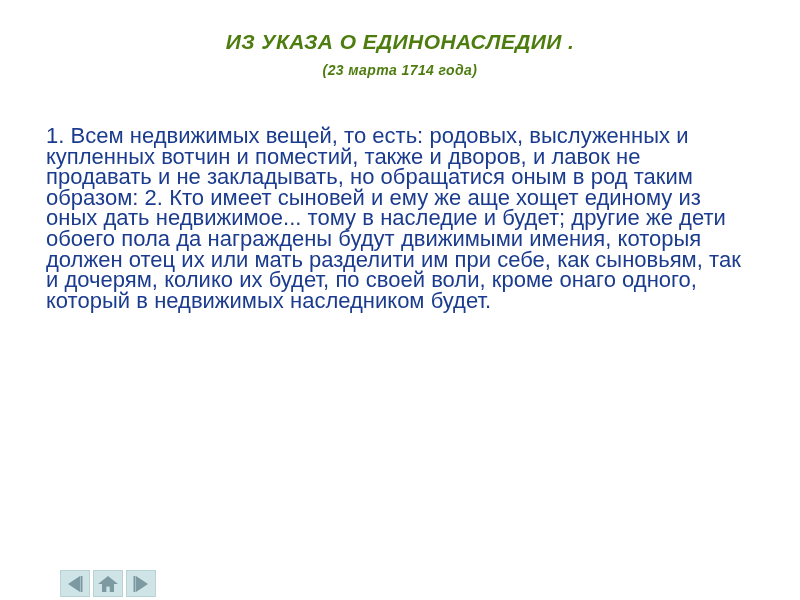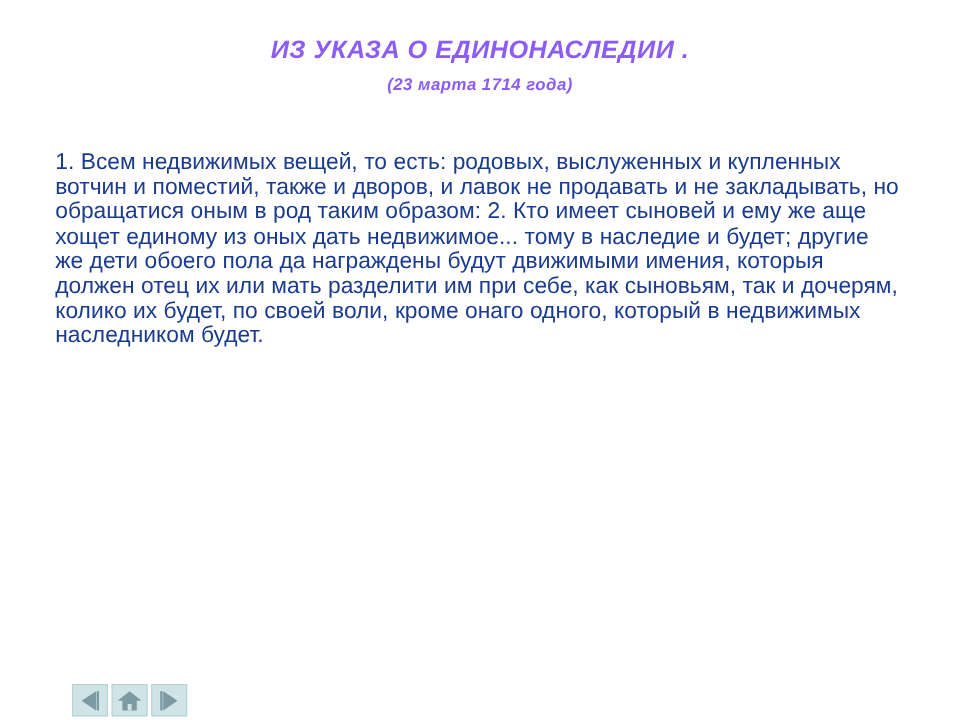--- a/index.html
+++ b/index.html
@@ -30,21 +30,21 @@
     position: absolute;
     left: 0;
     top: 28px;
     width: 800px;
     text-align: center;
   }
   .title-line {
     font-family: "Liberation Sans", sans-serif;
     font-weight: bold;
     font-style: italic;
-    color: #8b5cf6;
+    color: #4d7c0f;
     font-size: 21px;
     line-height: 28px;
     letter-spacing: 0.4px;
     white-space: pre;
   }
   #title-line-1 {
     font-size: 21px;
   }
   #title-line-2 {
     font-size: 14px;
@@ -52,21 +52,21 @@
 
   
   #body-block {
     position: absolute;
     left: 46px;
     top: 126px;
     width: 706px;
   }
   #body-paragraph {
     font-family: "Liberation Sans", sans-serif;
-    font-size: 19px;
+    font-size: 22px;
     line-height: 20.6px;
     color: #1b3c8e;
     text-align: left;
     margin: 0;
     word-spacing: 0.1px;
   }
 
   
   #nav-bar {
     position: absolute;

